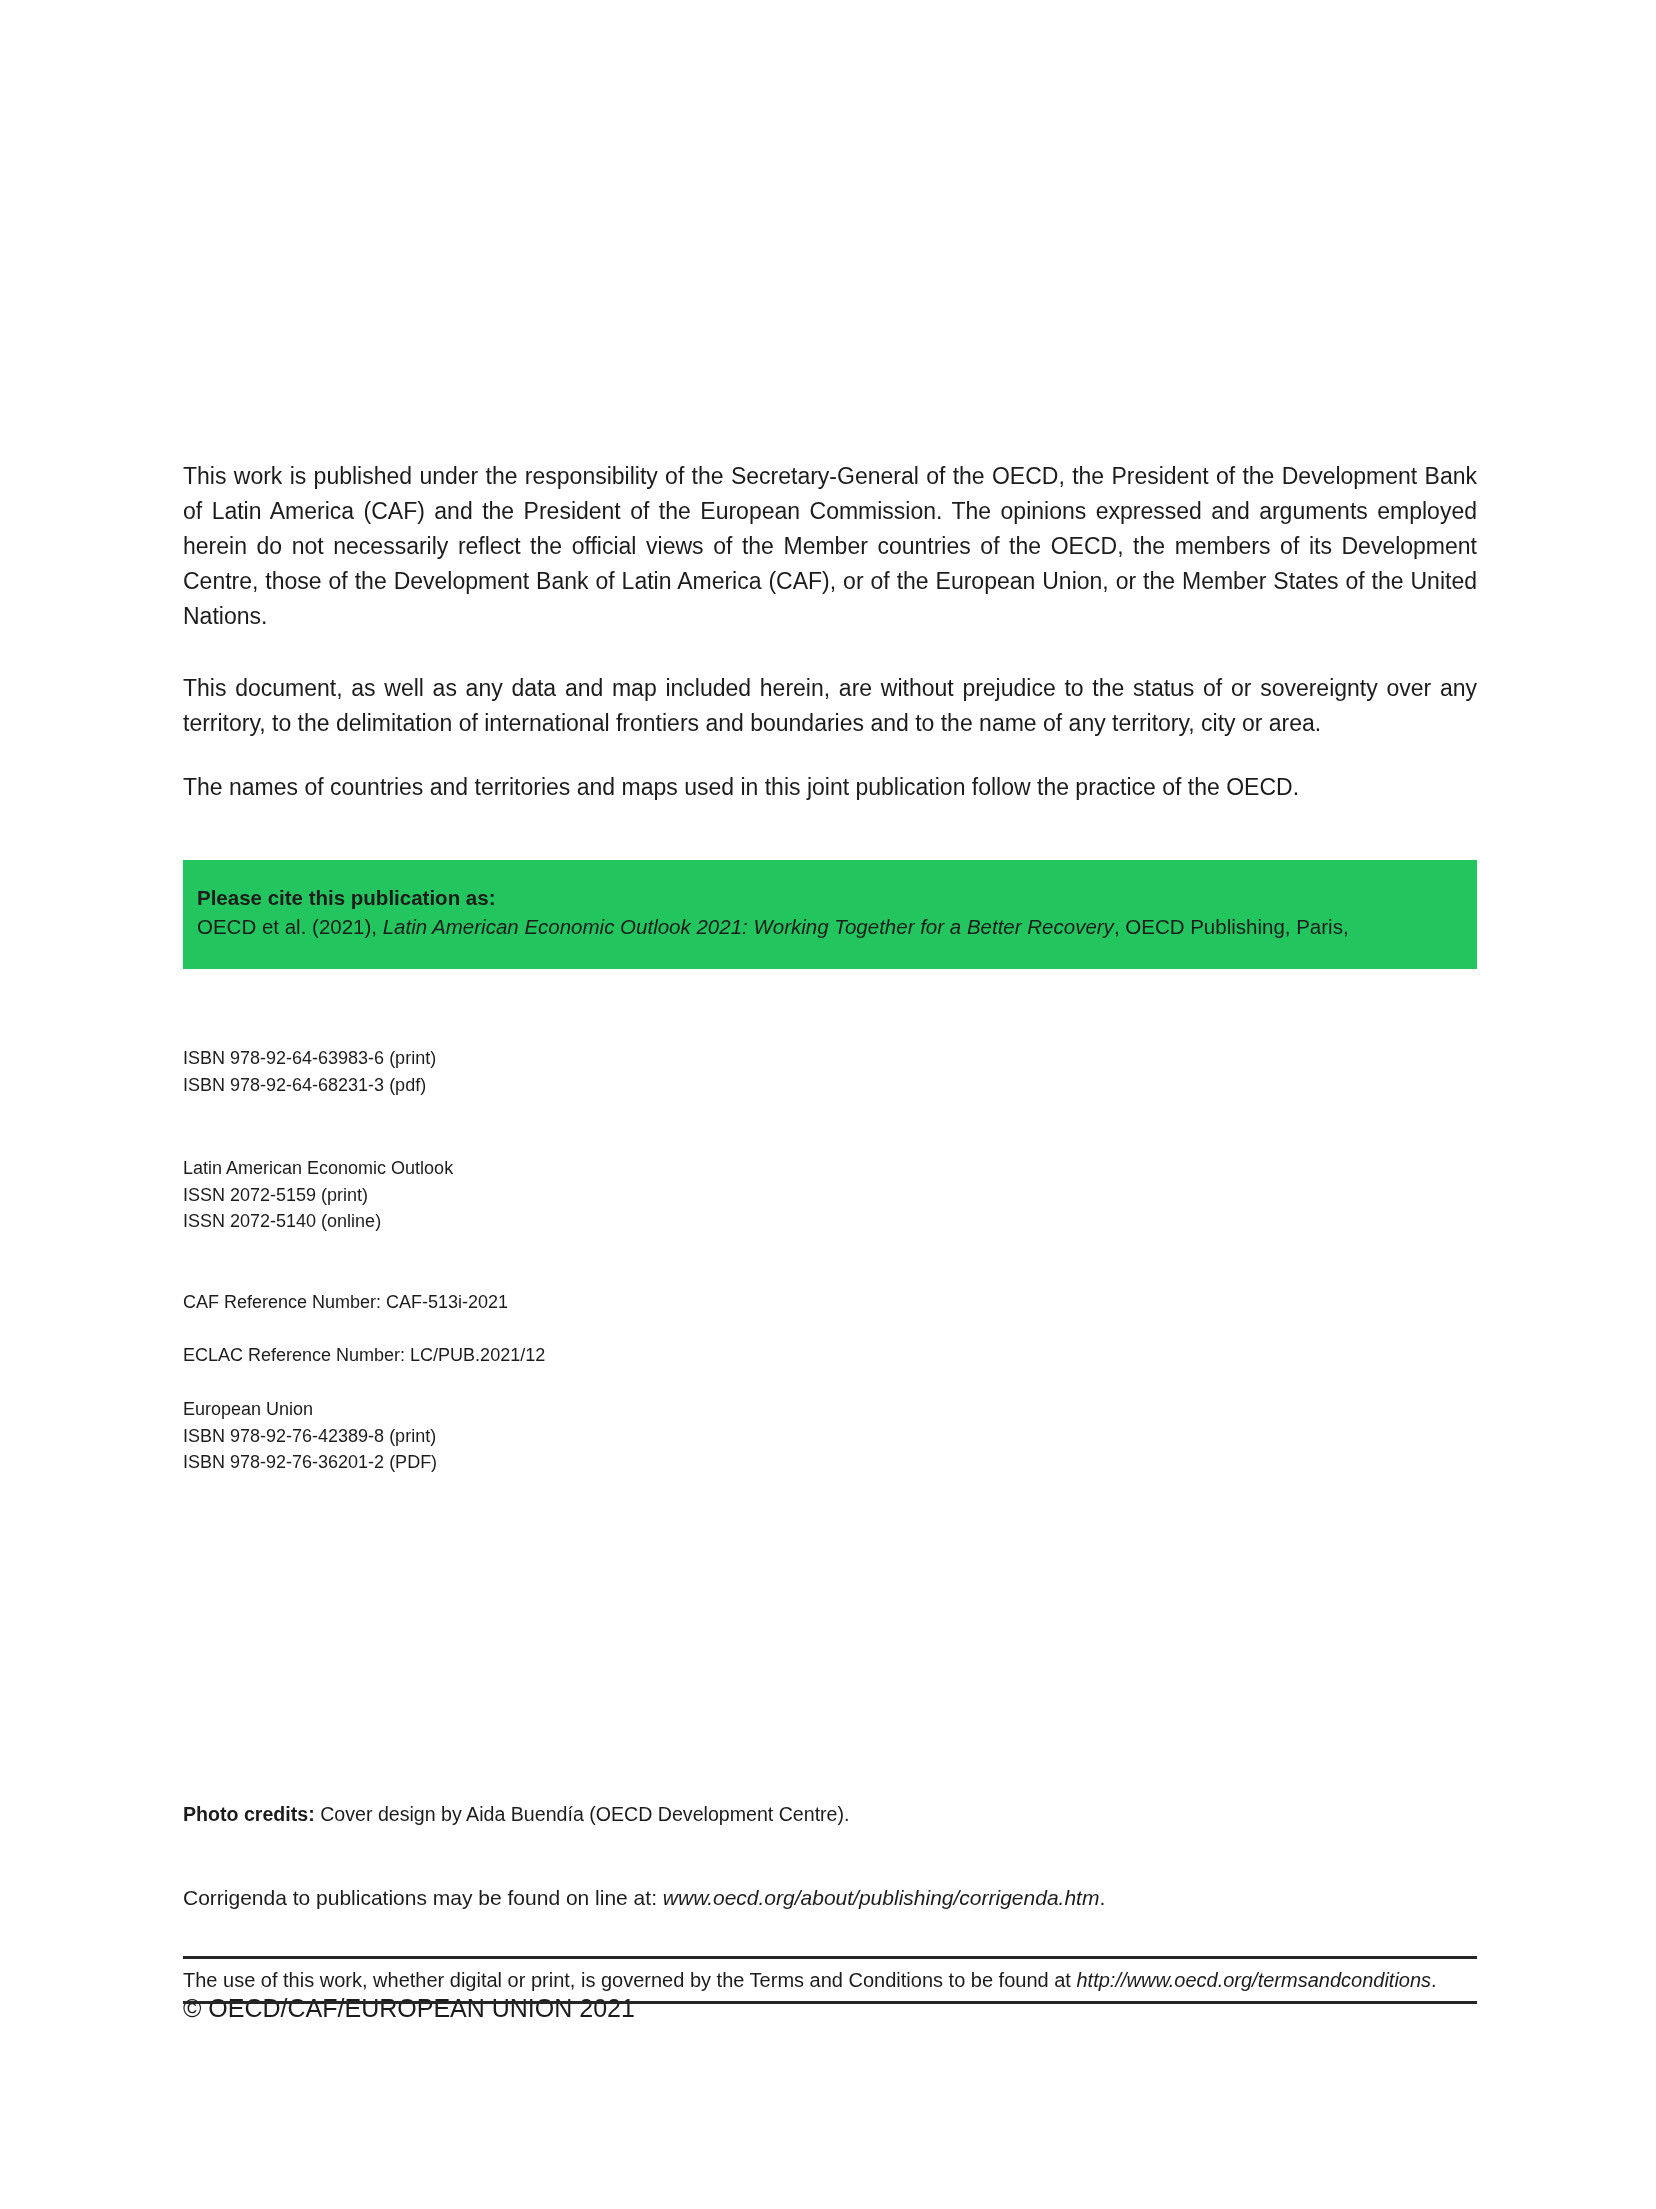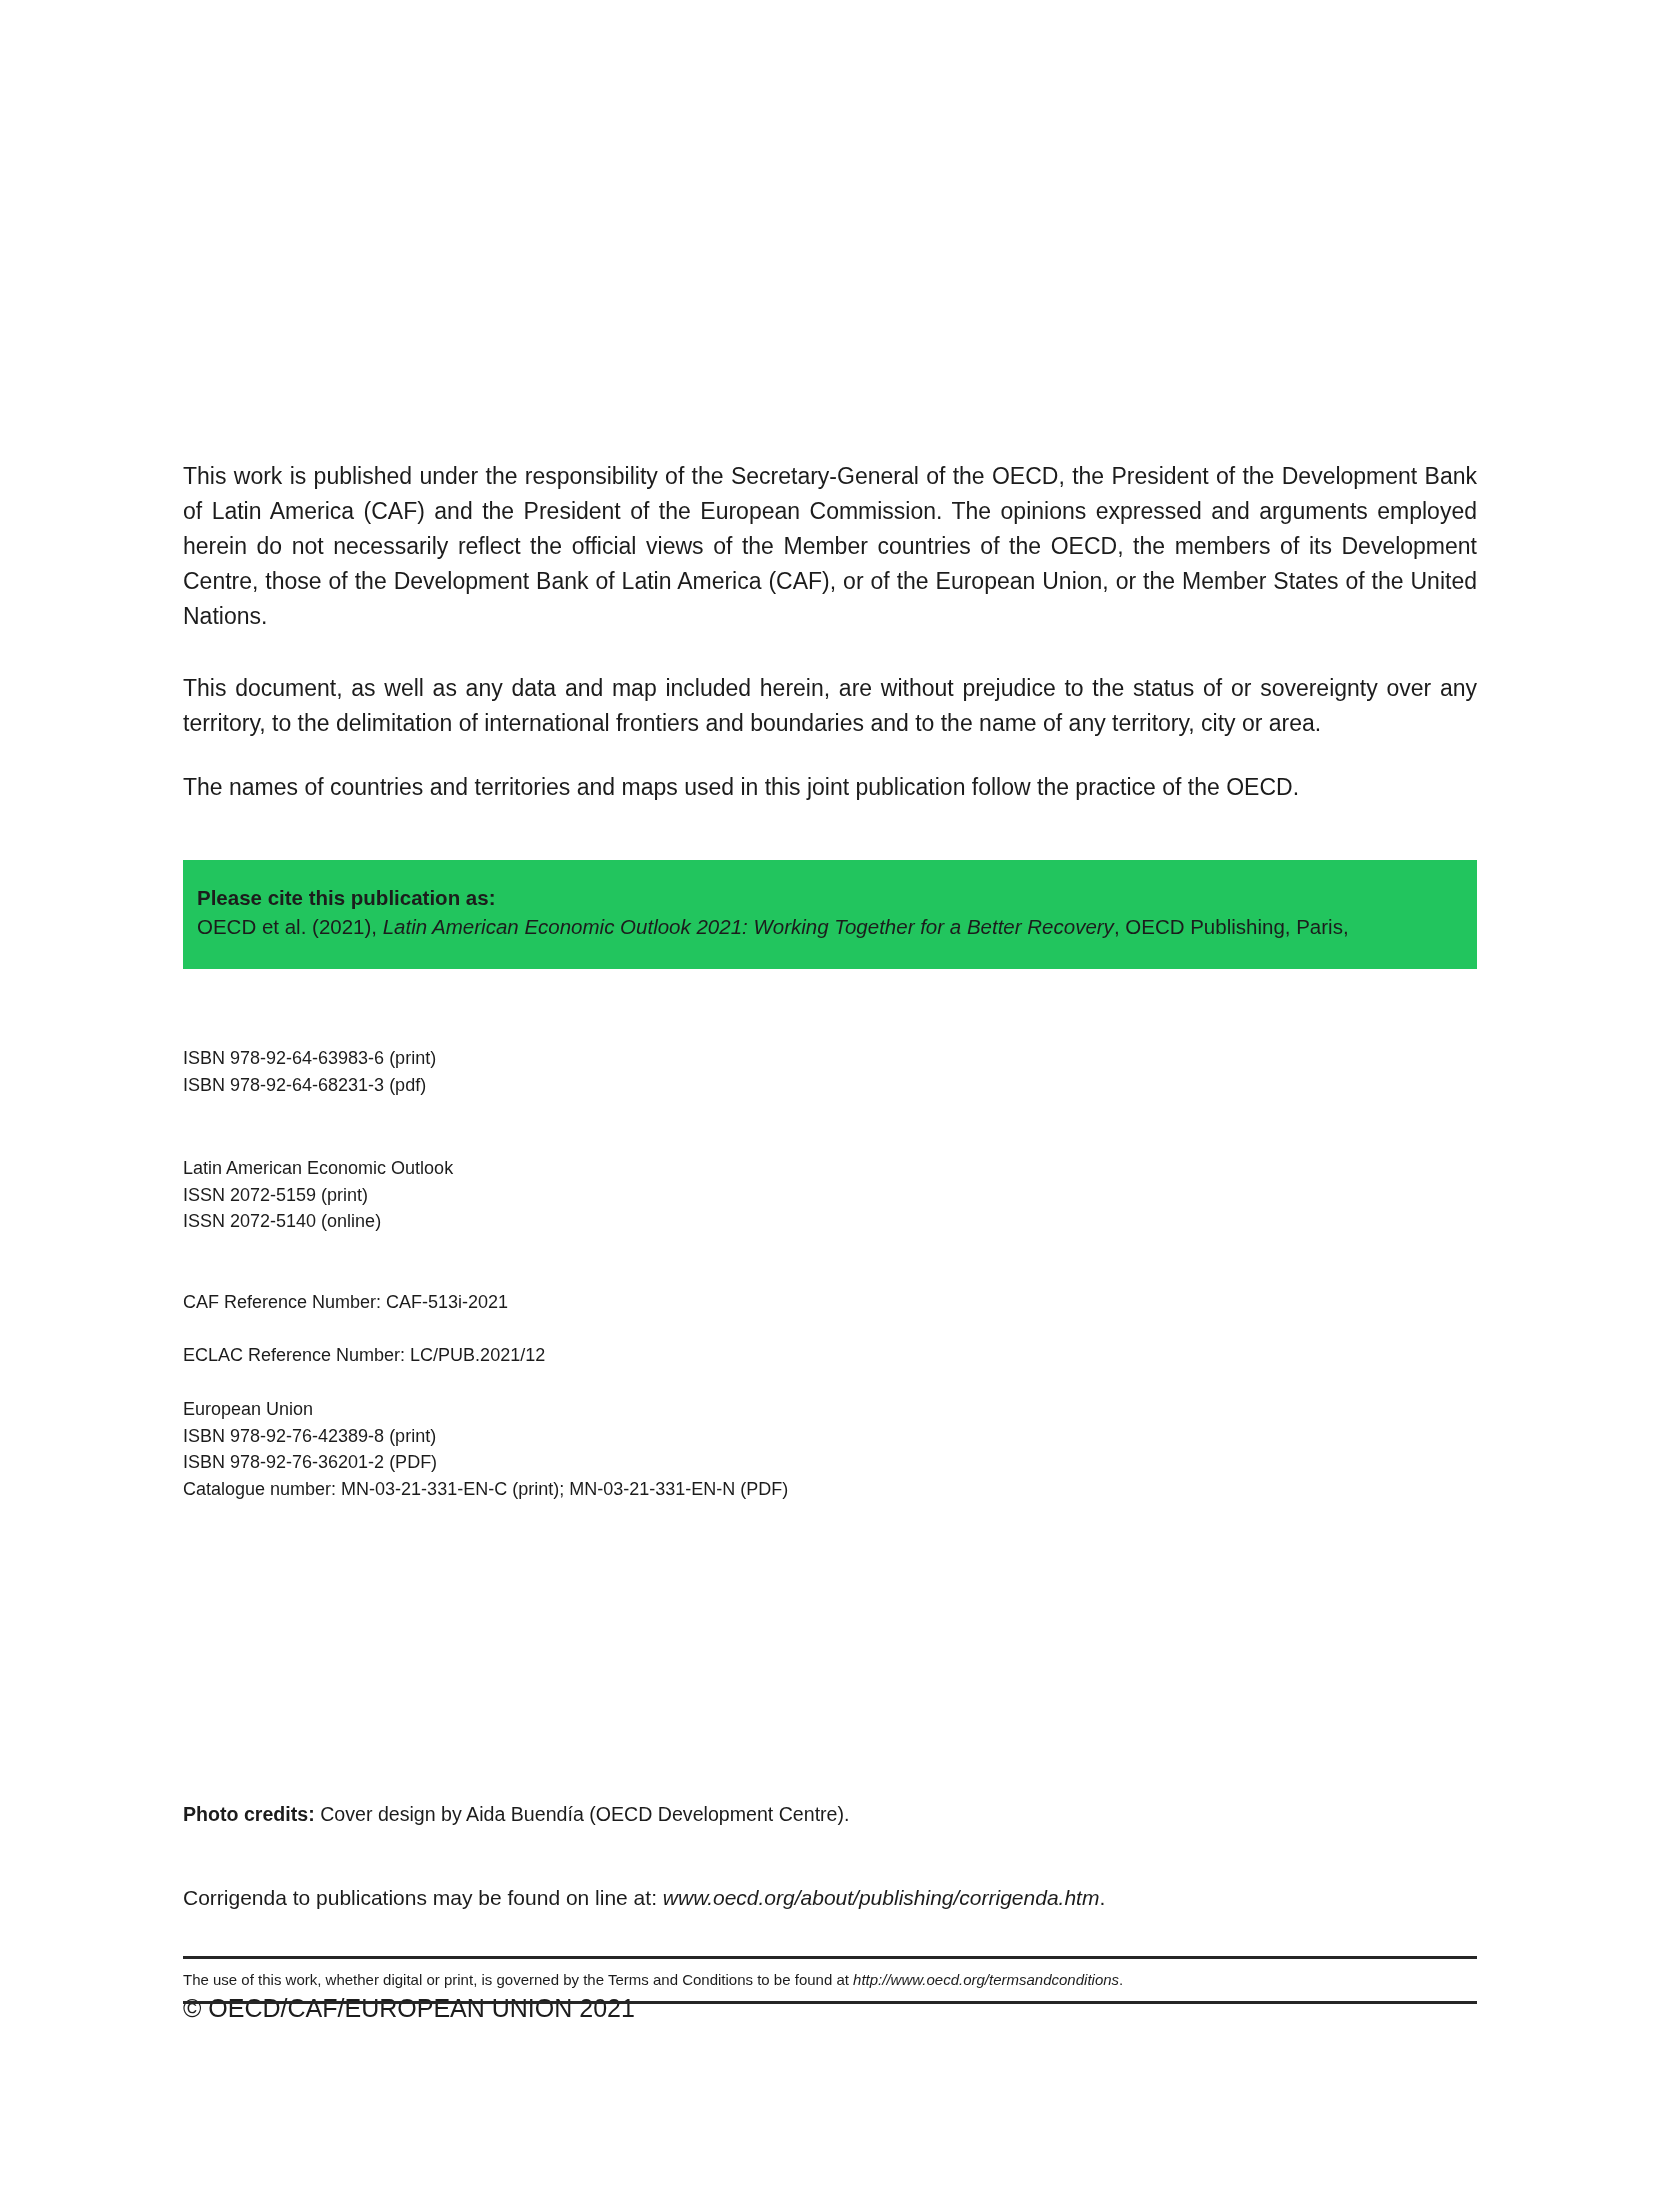--- a/index.html
+++ b/index.html
@@ -22,21 +22,21 @@
     padding: 23px 15px 28px 14px;
     box-sizing: border-box;
   }
   .cite-box p { margin: 0; font-size: 20.5px; line-height: 29px; }
   .bold { font-weight: bold; }
   .italic { font-style: italic; }
   .meta { font-size: 18px; line-height: 26.6px; margin: 0; }
   .credits { font-size: 19.6px; line-height: 26px; margin: 0; }
   .corrigenda { font-size: 21px; line-height: 28px; margin: 0; }
   .copyright { font-size: 25px; line-height: 32px; margin: 0; }
-  .terms { font-size: 15px; line-height: 20.5px; margin: 0; }
+  .terms { font-size: 20px; line-height: 20.5px; margin: 0; }
   .rule { position: absolute; left: 183px; width: 1294px; height: 2.8px; background: #262626; }
 </style>
 </head>
 <body>
 
 <div>
 
   <p class="col body-par" style="top:459px;">This work is published under the responsibility of the Secretary-General of the OECD, the President of the Development Bank of Latin America (CAF) and the President of the European Commission. The opinions expressed and arguments employed herein do not necessarily reflect the official views of the Member countries of the OECD, the members of its Development Centre, those of the Development Bank of Latin America (CAF), or of the European Union, or the Member States of the United Nations.</p>
 
   <p class="col body-par" style="top:671px;">This document, as well as any data and map included herein, are without prejudice to the status of or sovereignty over any territory, to the delimitation of international frontiers and boundaries and to the name of any territory, city or area.</p>
@@ -60,21 +60,20 @@
   </div>
 
   <p class="col meta" style="top:1289px;">CAF Reference Number: CAF-513i-2021</p>
 
   <p class="col meta" style="top:1342px;">ECLAC Reference Number: LC/PUB.2021/12</p>
 
   <div class="col" style="top:1396px;">
     <p class="meta">European Union</p>
     <p class="meta">ISBN 978-92-76-42389-8 (print)</p>
     <p class="meta">ISBN 978-92-76-36201-2 (PDF)</p>
-    <p class="meta">Catalogue number: MN-03-21-331-EN-C (print); MN-03-21-331-EN-N (PDF)</p>
   </div>
 
   <p class="col credits" style="top:1801px;"><span class="bold">Photo credits: </span><span>Cover design by Aida Buendía (OECD Development Centre).</span></p>
 
   <p class="col corrigenda" style="top:1884px;"><span>Corrigenda to publications may be found on line at: </span><span class="italic">www.oecd.org/about/publishing/corrigenda.htm</span><span>.</span></p>
 
   <p class="col copyright" style="top:1992px;">© OECD/CAF/EUROPEAN UNION 2021</p>
 
   <div class="rule" style="top:1956px;"></div>
 

